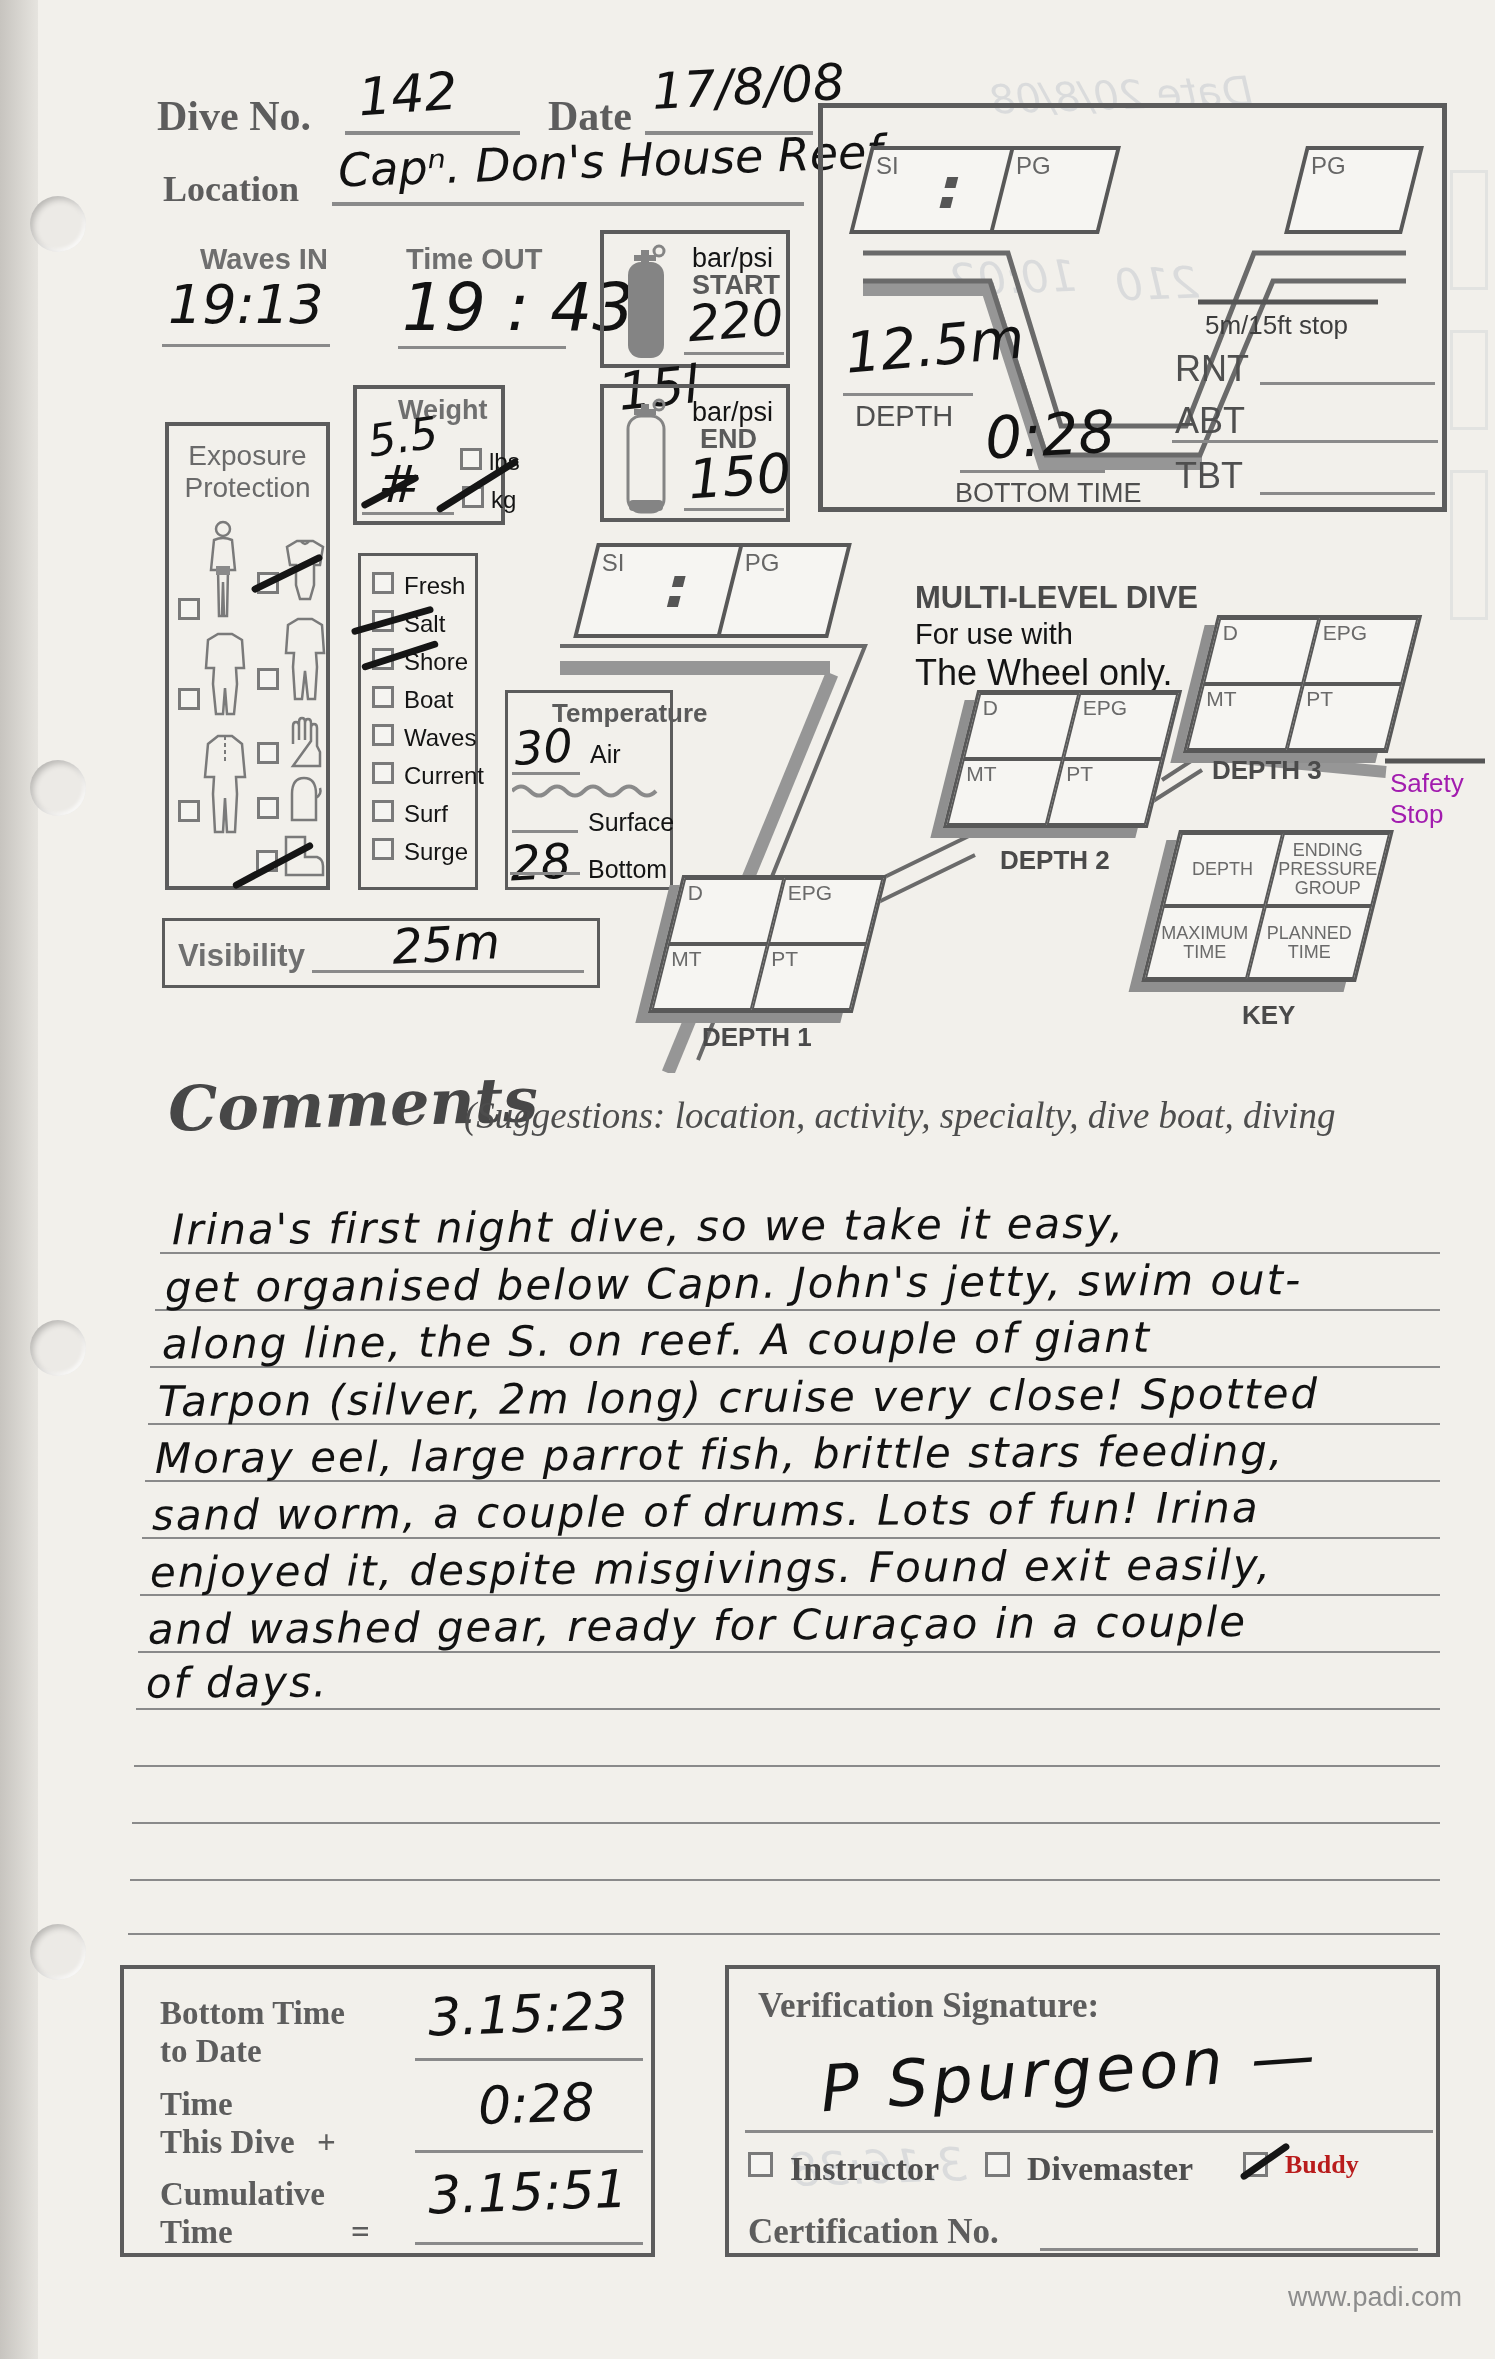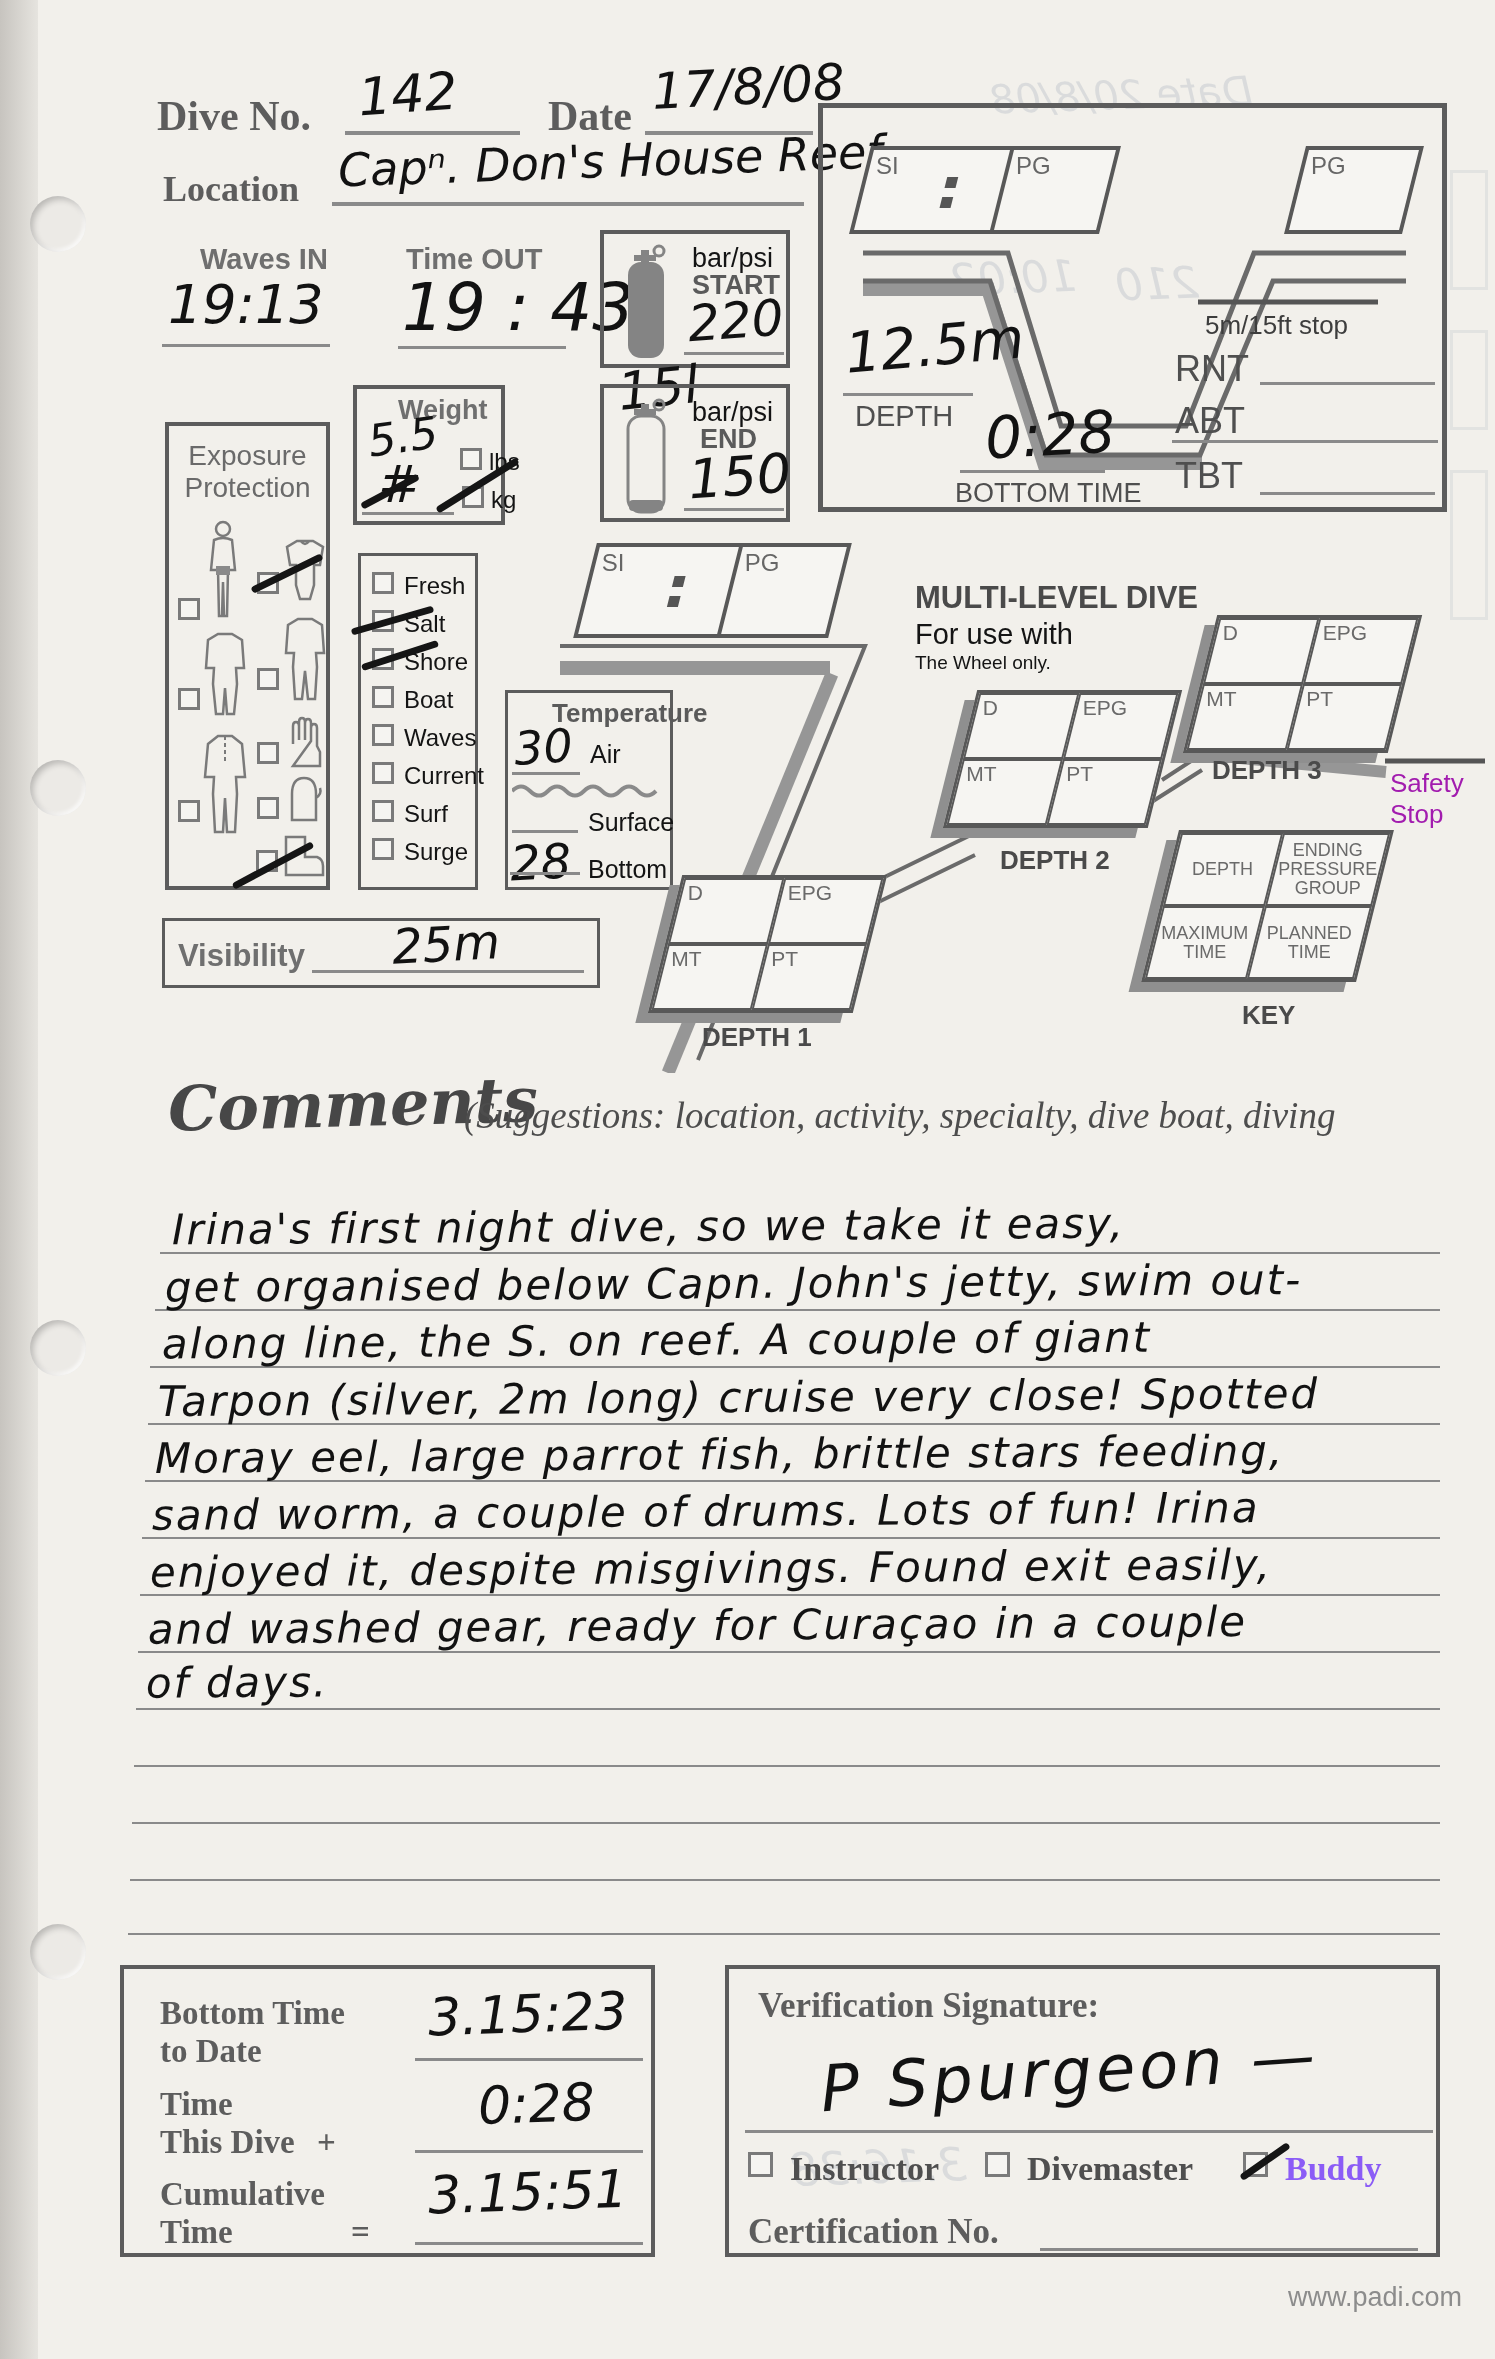--- a/index.html
+++ b/index.html
@@ -263,21 +263,21 @@
           <span></span>
           <span></span>
         </div>
     </div>
     <div class="cell" style="width:42%;">
       <span class="lbl">PG</span>
     </div>
   </div>
   <div class="abs sansd" style="left:915px;top:580px;font-size:31px;">MULTI-LEVEL DIVE</div>
   <div class="abs sans" style="left:915px;top:618px;font-size:29px;">For use with</div>
-  <div class="abs sans" style="left:915px;top:652px;font-size:19px;">The Wheel only.</div>
+  <div class="abs sans" style="left:915px;top:652px;font-size:36px;">The Wheel only.</div>
 
   <div class="mlgrid" style="left:1200px;top:615px;width:205px;height:138px;">
     <div><span>D</span></div>
     <div><span>EPG</span></div>
     <div><span>MT</span></div>
     <div><span>PT</span></div>
   </div>
   <div class="abs sansd" style="left:1212px;top:755px;font-size:26px;">DEPTH 3</div>
   <div class="abs sansd" style="left:1390px;top:768px;font-size:26px;font-weight:normal;color:#a21caf;">Safety Stop</div>
 
@@ -365,19 +365,19 @@
   <div class="box" style="left:725px;top:1965px;width:715px;height:292px;"></div>
   <div class="abs serifb" style="left:758px;top:1986px;font-size:35px;">Verification Signature:</div>
   <div class="abs hw" style="left:820px;top:2040px;font-size:64px;transform:rotate(-4deg);letter-spacing:4px;">P Spurgeon —</div>
   <div class="rule" style="left:745px;top:2130px;width:688px;"></div>
   <div class="cb" style="left:748px;top:2152px;"></div>
   <div class="abs serifb" style="left:790px;top:2150px;font-size:34px;color:#4f4f4f;">Instructor</div>
   <div class="cb" style="left:985px;top:2152px;"></div>
   <div class="abs serifb" style="left:1027px;top:2150px;font-size:34px;color:#4f4f4f;">Divemaster</div>
   <div class="cb" style="left:1243px;top:2152px;"></div>
   <div class="stroke" style="left:1236px;top:2158px;width:58px;transform:rotate(-35deg);"></div>
-  <div class="abs serifb" style="left:1285px;top:2150px;font-size:34px;color:#8b5cf6;">Buddy</div>
+  <div class="abs serifb" style="left:1285px;top:2150px;font-size:26px;color:#b91c1c;">Buddy</div>
   <div class="abs serifb" style="left:748px;top:2212px;font-size:35px;">Certification No.</div>
   <div class="rule" style="left:1040px;top:2248px;width:378px;"></div>
 
   <div class="abs" style="left:1288px;top:2282px;font-size:27px;color:#8c8c8c;">www.padi.com</div>
 
 </div>
 
 </body></html>

